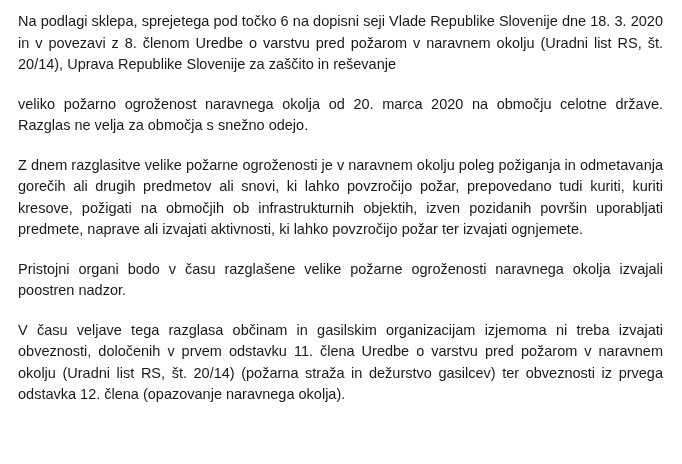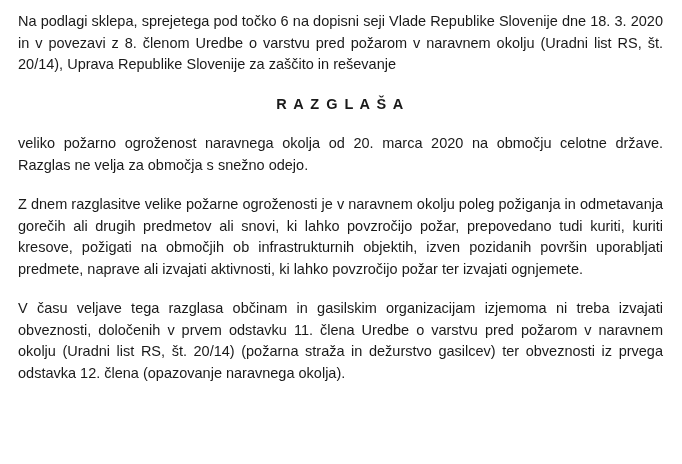--- a/index.html
+++ b/index.html
@@ -41,21 +41,21 @@
     font-weight: bold;
     letter-spacing: 1.5px;
   }
 </style>
 </head>
 <body>
 
 <div class="page">
   <p class="para">Na podlagi sklepa, sprejetega pod točko 6 na dopisni seji Vlade Republike Slovenije dne 18. 3. 2020 in v povezavi z 8. členom Uredbe o varstvu pred požarom v naravnem okolju (Uradni list RS, št. 20/14), Uprava Republike Slovenije za zaščito in reševanje</p>
 
-  <p class="heading">R A Z G L A Š A</p>
 
   <p class="para bold">veliko požarno ogroženost naravnega okolja od 20. marca 2020 na območju celotne države. Razglas ne velja za območja s snežno odejo.</p>
 
   <p class="para">Z dnem razglasitve velike požarne ogroženosti je v naravnem okolju poleg požiganja in odmetavanja gorečih ali drugih predmetov ali snovi, ki lahko povzročijo požar, prepovedano tudi kuriti, kuriti kresove, požigati na območjih ob infrastrukturnih objektih, izven pozidanih površin uporabljati predmete, naprave ali izvajati aktivnosti, ki lahko povzročijo požar ter izvajati ognjemete.</p>
 
+  <p class="para">Pristojni organi bodo v času razglašene velike požarne ogroženosti naravnega okolja izvajali poostren nadzor.</p>
 
   <p class="para">V času veljave tega razglasa občinam in gasilskim organizacijam izjemoma ni treba izvajati obveznosti, določenih v prvem odstavku 11. člena Uredbe o varstvu pred požarom v naravnem okolju (Uradni list RS, št. 20/14) (požarna straža in dežurstvo gasilcev) ter obveznosti iz prvega odstavka 12. člena (opazovanje naravnega okolja).</p>
 </div>
 
 </body></html>

